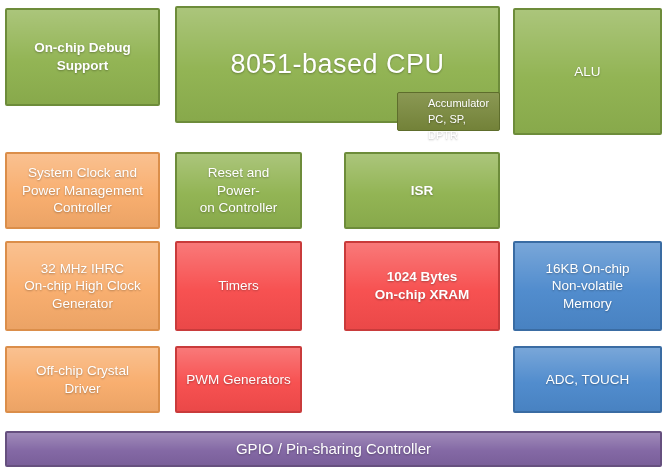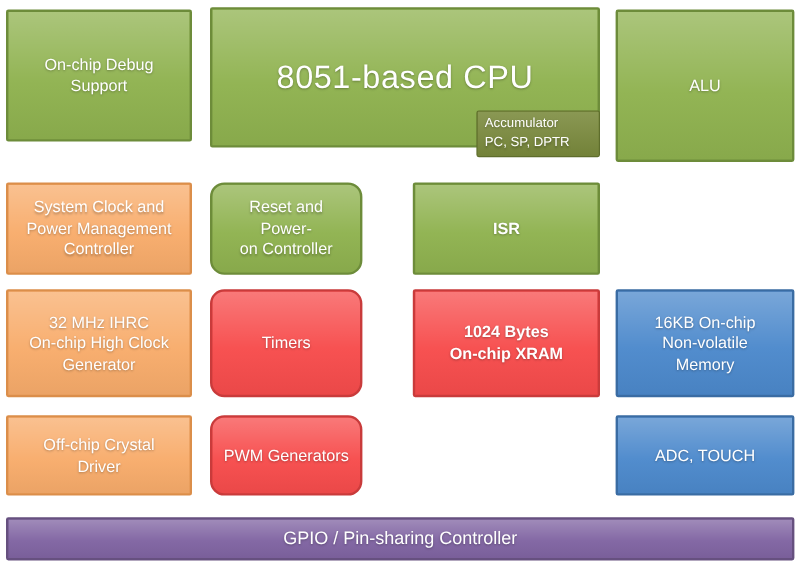--- a/index.html
+++ b/index.html
@@ -33,44 +33,44 @@
 
   .b-green  { background-color: var(--green);  border-color: var(--green-border); }
   .b-orange { background-color: var(--orange); border-color: var(--orange-border); }
   .b-red    { background-color: var(--red);    border-color: var(--red-border); }
   .b-blue   { background-color: var(--blue);   border-color: var(--blue-border); }
   .b-purple { background-color: var(--purple); border-color: var(--purple-border); }
   .b-olive  { background-color: var(--olive);  border-color: var(--olive-border); }
 
   
   .c1 { left: 5px;   width: 155px; }
-  .c2 { left: 175px; width: 127px; border-radius: 12px; }
+  .c2 { left: 175px; width: 127px; }
   .c3 { left: 344px; width: 156px; font-weight: bold; }
   .c4 { left: 513px; width: 149px; }
 
   
   .r2 { top: 152px; height: 77px; }
   .r3 { top: 241px; height: 90px; }
   .r4 { top: 346px; height: 67px; }
 
   
-  #blk-debug { top: 8px; height: 110px; }
+  #blk-debug { top: 8px; height: 98px; font-weight: bold; }
   #blk-cpu   { left: 175px; top: 6px; width: 325px; height: 117px;
                font-size: 27px; letter-spacing: 0.5px; }
   #blk-alu   { top: 8px; height: 127px; }
 
   #blk-accumulator {
     left: 397px; top: 92px; width: 103px; height: 39px;
     font-size: 11px; line-height: 1.45;
     align-items: flex-start; justify-content: flex-start;
     text-align: left; padding: 3px 6px;
     border-width: 1px;
     background-image: linear-gradient(180deg, rgba(255,255,255,0.12), rgba(0,0,0,0.06));
   }
-  #blk-accumulator .label { white-space: normal; }
+  #blk-accumulator .label { white-space: normal; margin-left: 24px; }
 
   
   #blk-gpio {
     left: 5px; top: 431px; width: 657px; height: 36px;
     font-size: 15px;
   }
 </style>
 </head>
 <body>
 

